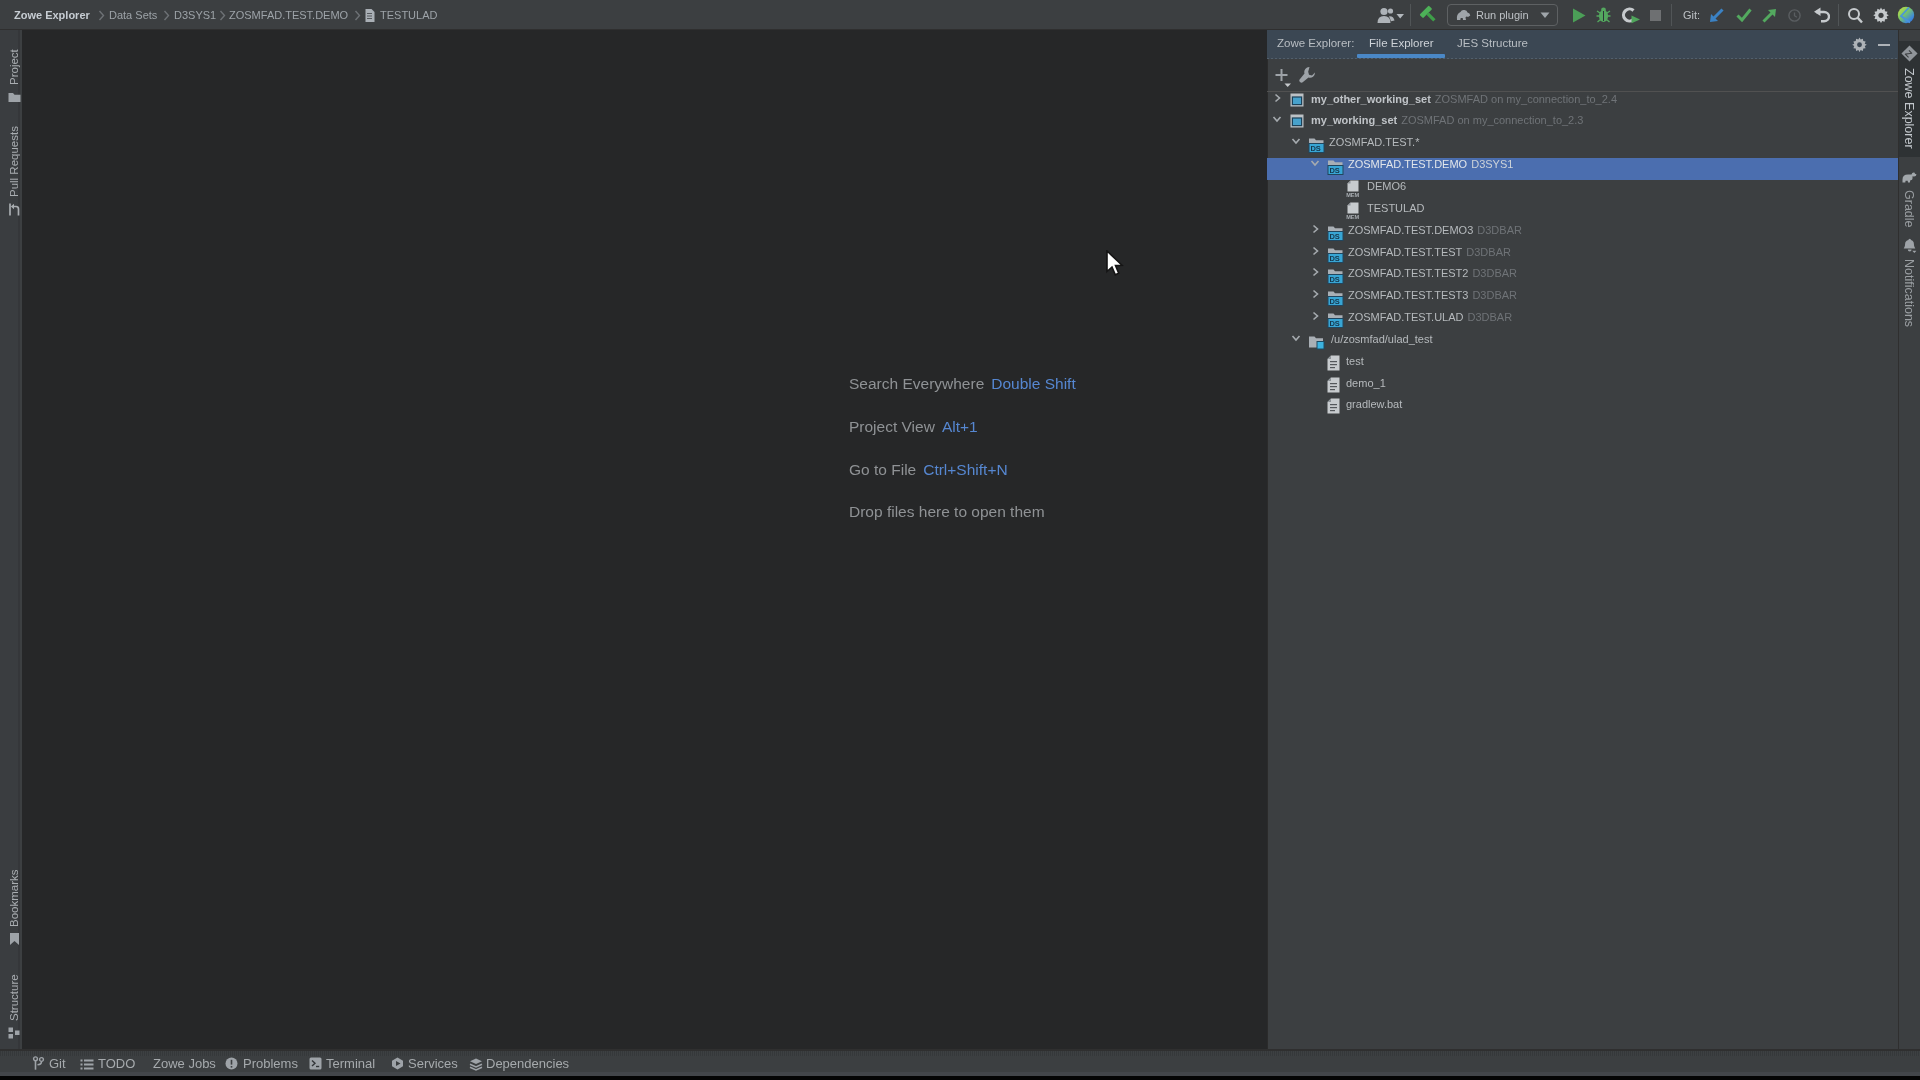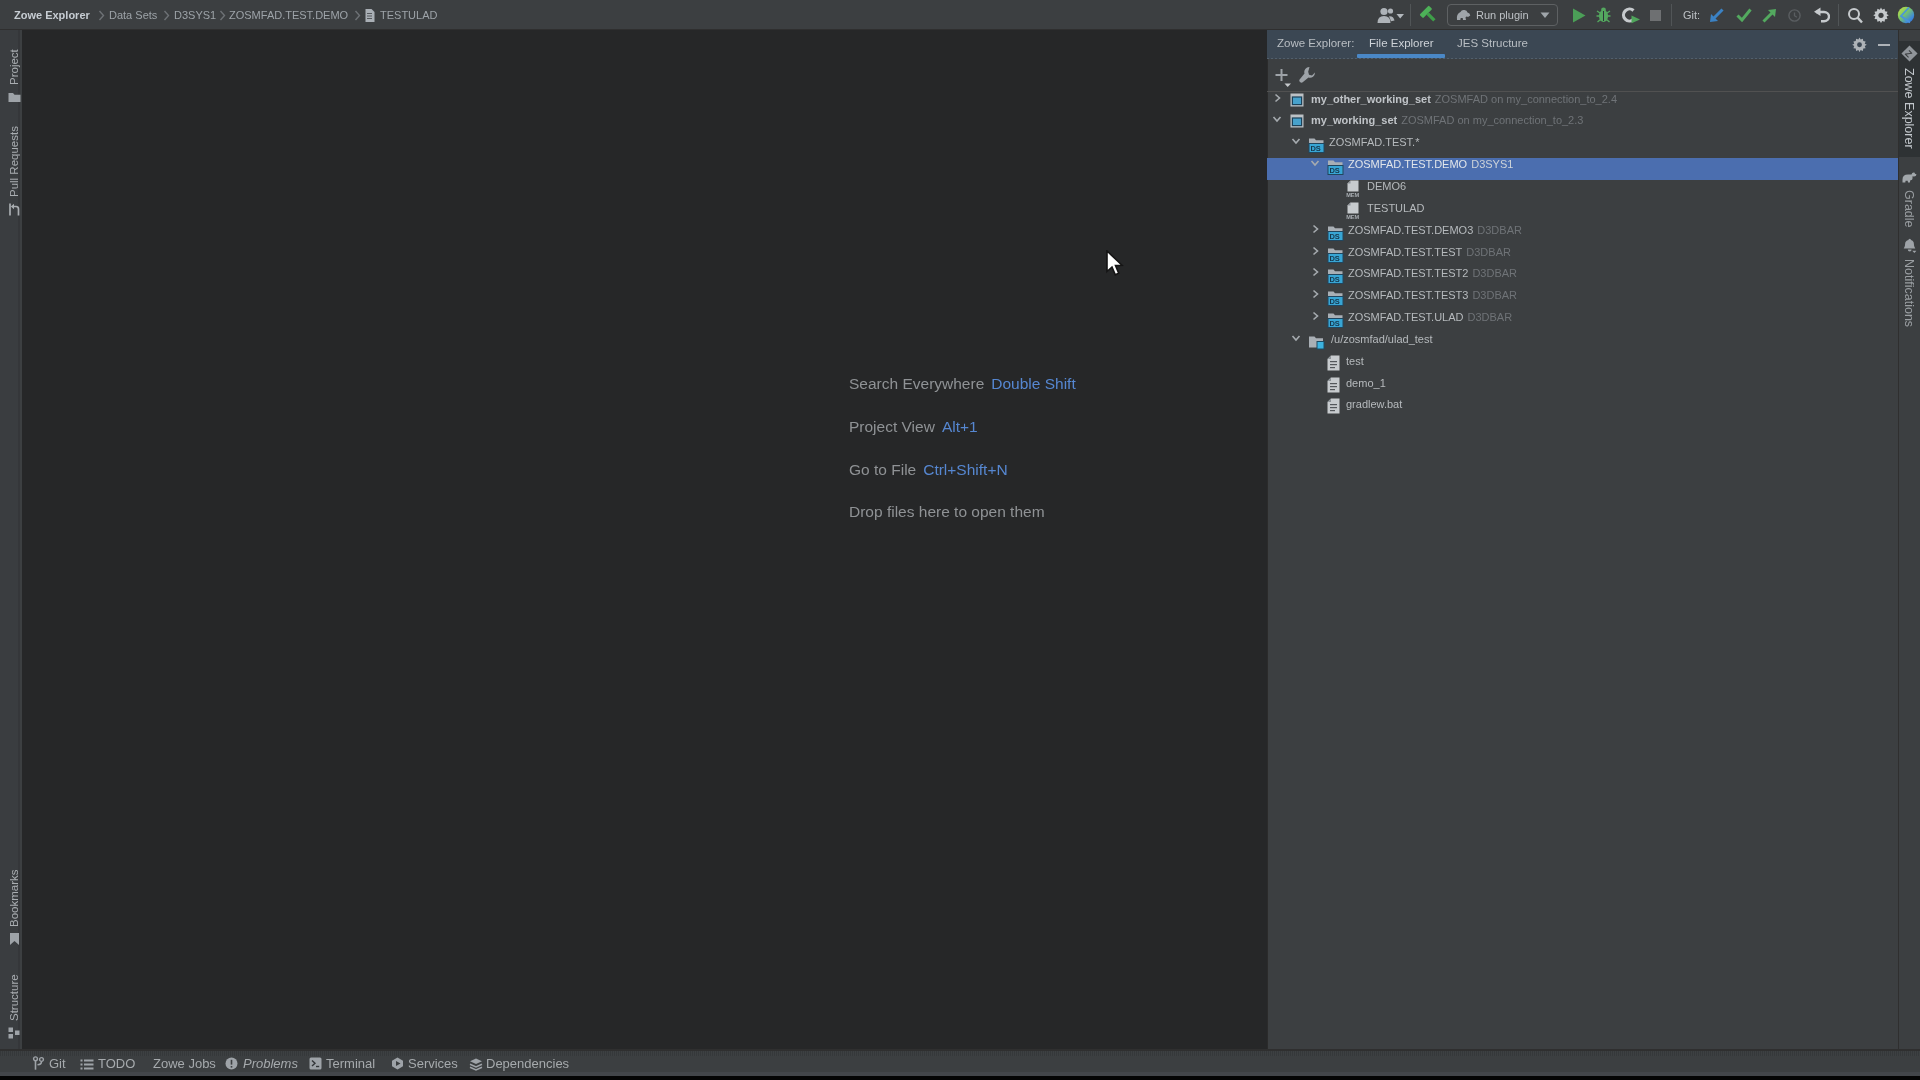--- a/index.html
+++ b/index.html
@@ -474,21 +474,21 @@
 <rect x="0.5" y="8.5" width="2" height="2" fill="#9ea3a8"></rect>
       <rect x="4" y="8.5" width="9.5" height="2" fill="#9ea3a8"></rect>
 </svg></div>
 <div class="botitem" style="left:98px; top:1052px;">TODO</div>
 <div class="botitem" style="left:153px; top:1052px;">Zowe Jobs</div>
 <div class="abs" style="left:225px; top:1056px;"><svg width="13" height="13" viewBox="0 0 13 13" style="flex:none;">
 <circle cx="6.5" cy="6.5" r="6" fill="#9ea3a8"></circle>
 <rect x="5.7" y="2.8" width="1.6" height="4.8" fill="#3c3f41"></rect>
 <rect x="5.7" y="9" width="1.6" height="1.6" fill="#3c3f41"></rect>
 </svg></div>
-<div class="botitem" style="left:243px; top:1052px;font-style:italic;">Problems</div>
+<div class="botitem" style="left:243px; top:1052px;">Problems</div>
 <div class="abs" style="left:309px; top:1056px;"><svg width="13" height="13" viewBox="0 0 13 13" style="flex:none;">
 <rect x="0.5" y="0.5" width="12" height="12" rx="1.5" fill="#9ea3a8"></rect>
 <path d="M3 3.5 l3 2.8 l-3 2.8" stroke="#34373a" stroke-width="1.4" fill="none"></path>
 <path d="M7 9.5 h3.2" stroke="#34373a" stroke-width="1.4"></path>
 </svg></div>
 <div class="botitem" style="left:326px; top:1052px;">Terminal</div>
 <div class="abs" style="left:391px; top:1056px;"><svg width="13" height="13" viewBox="0 0 13 13" style="flex:none;">
 <path d="M6.5 0.5 l5.5 3.2 v5.6 l-5.5 3.2 l-5.5 -3.2 v-5.6 z" fill="#9ea3a8"></path>
 <polygon points="5,4 9.5,6.5 5,9" fill="#3c3f41"></polygon>
 </svg></div>

